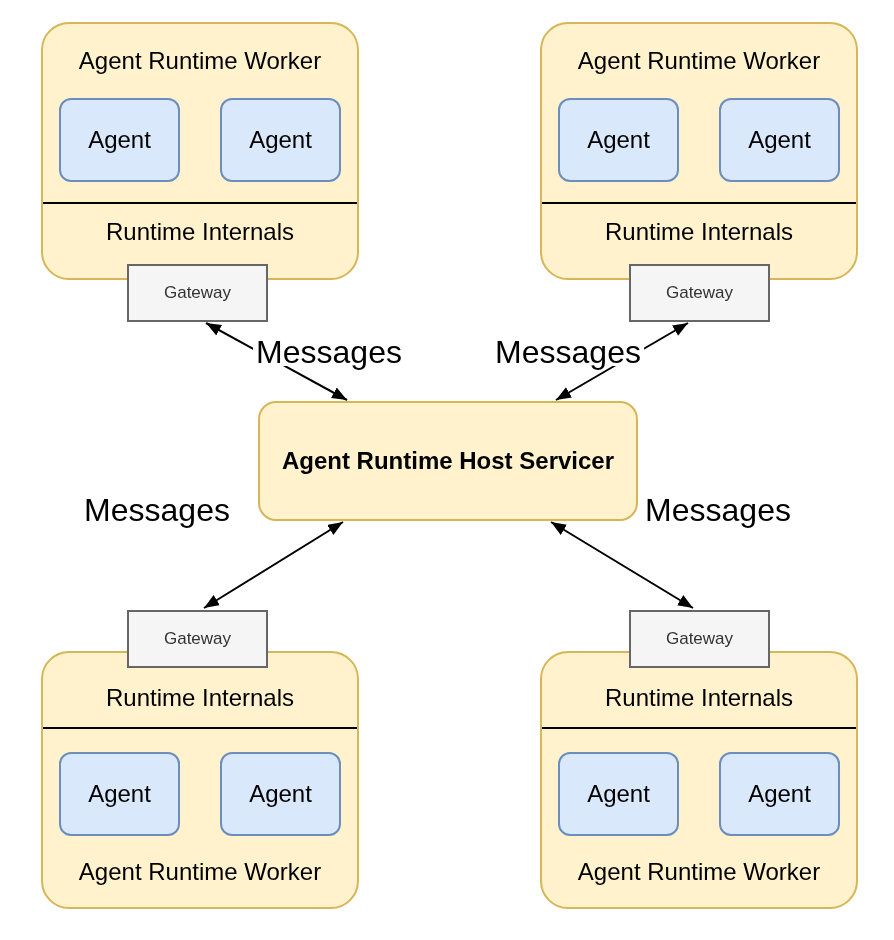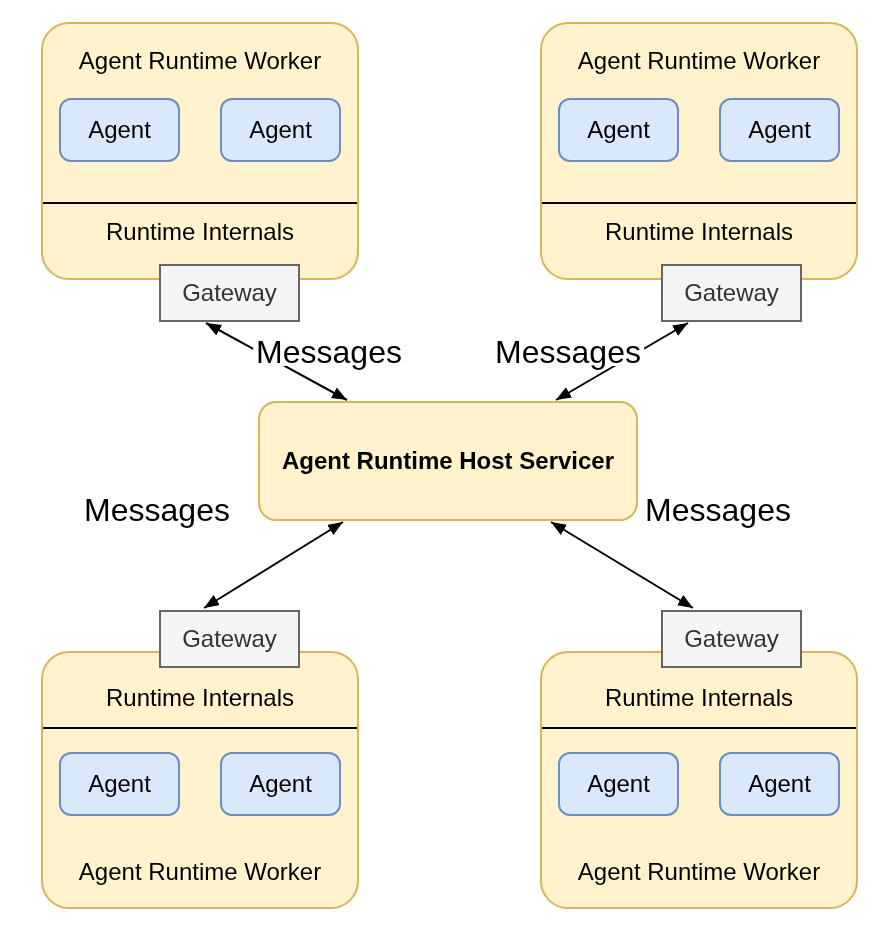--- a/index.html
+++ b/index.html
@@ -25,36 +25,36 @@
   .worker.top .w-title      { top:23px;  }
   .worker.top .w-internals  { top:194px; }
   .worker.bottom .w-title     { top:205px; }
   .worker.bottom .w-internals { top:31px;  }
 
   .divider { position:absolute; left:0; right:0; border-top:2px solid #000000; }
   .worker.top .divider    { top:178px; }
   .worker.bottom .divider { top:74px;  }
 
   .agent {
-    position:absolute; width:121px; height:64px; box-sizing:border-box;
+    position:absolute; width:121px; height:84px; box-sizing:border-box;
     background:#DAE8FC; border:2px solid #6C8EBF; border-radius:12px;
     display:flex; align-items:center; justify-content:center;
     font-size:24px; color:#000;
   }
   .worker.top .agent    { top:74px; }
   .worker.bottom .agent { top:99px; }
   .agent.a1 { left:16px; }
   .agent.a2 { left:177px; }
 
   
   .gateway {
     position:absolute; width:141px; height:58px; box-sizing:border-box;
     background:#F5F5F5; border:2px solid #666666;
     display:flex; align-items:center; justify-content:center;
-    font-size:24px; color:#333333; z-index:3;margin-left:32px;
+    font-size:17px; color:#333333; z-index:3;
   }
 
   
   .host {
     position:absolute; left:258px; top:401px; width:380px; height:120px;
     box-sizing:border-box;
     background:#FFF2CC; border:2px solid #D6B656; border-radius:18px;
     display:flex; align-items:center; justify-content:center;
     font-size:24px; color:#000; z-index:1;font-weight:bold;
   }

